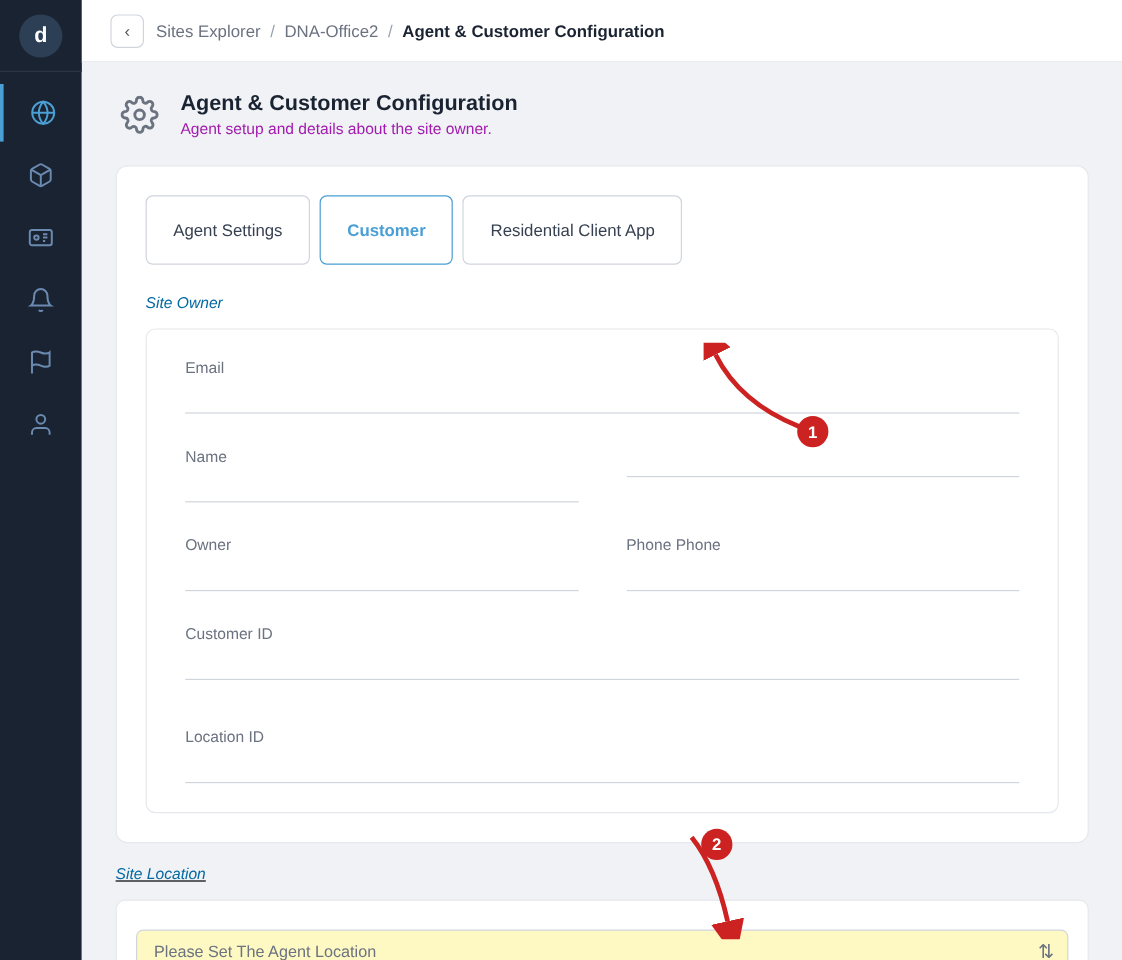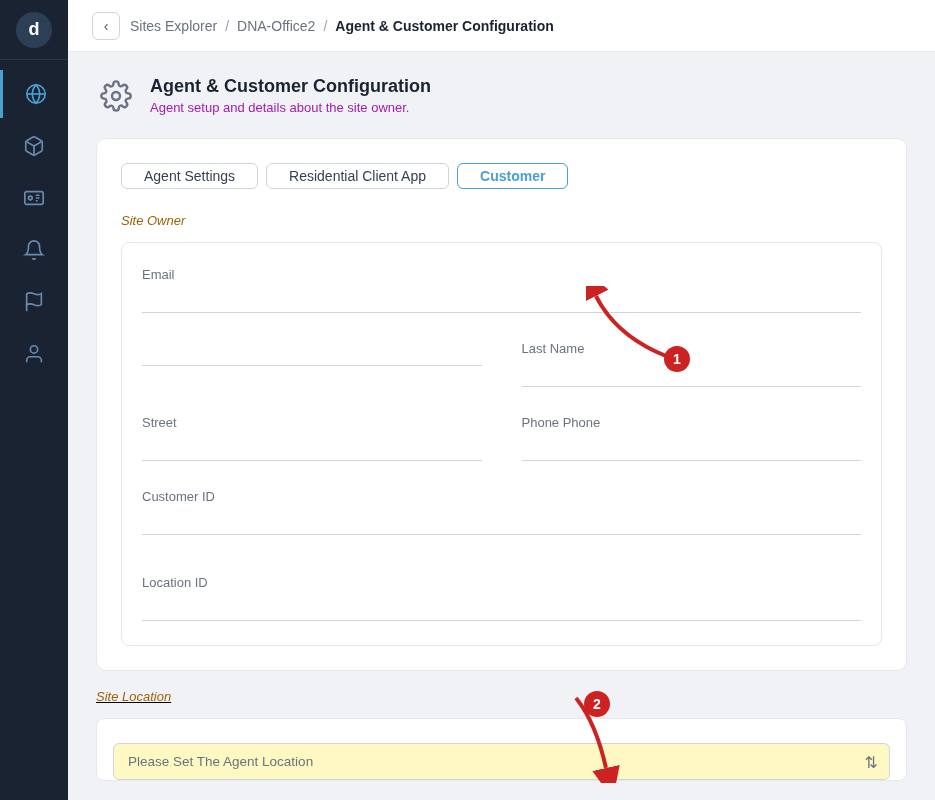--- a/index.html
+++ b/index.html
@@ -145,50 +145,50 @@
       margin-bottom: 18px;
     }
 
     
     .tab-bar {
       display: flex;
       gap: 8px;
       margin-bottom: 24px;
     }
     .tab-btn {
-      padding: 4px 22px;
+      padding: 20px 22px;
       border: 1px solid #d0d5dd;
       border-radius: 6px;
       background: #fff;
       color: #374151;
       font-size: 14px;
       cursor: pointer;
       font-weight: 500;
       transition: all 0.15s;
     }
     .tab-btn.active {
       border-color: #4a9fd4;
       color: #4a9fd4;
       font-weight: 600;
     }
 
     
     .section-label {
       font-size: 13px;
       font-style: italic;
-      color: #a16207;
+      color: #0369a1;
       margin-bottom: 14px;
     }
 
     
     .form-section {
       background: #fff;
       border-radius: 8px;
       border: 1px solid #e5e8ec;
-      padding: 24px 20px 20px;
+      padding: 24px 32px 20px;
       margin-bottom: 0;
     }
     .form-row {
       display: flex;
       gap: 40px;
       margin-bottom: 28px;
     }
     .form-row.single .form-field {
       width: 100%;
     }
@@ -335,48 +335,48 @@
         <p>Agent setup and details about the site owner.</p>
       </div>
     </div>
 
     <div class="content-wrapper" style="position:relative;">
 
       <div class="card">
 
         <div class="tab-bar">
           <button class="tab-btn">Agent Settings</button>
+          <button class="tab-btn active">Customer</button>
           <button class="tab-btn">Residential Client App</button>
-          <button class="tab-btn active">Customer</button>
         </div>
 
         <div>
           <div class="section-label">Site Owner</div>
           <div class="form-section">
 
             <div class="form-row single">
               <div class="form-field">
                 <label>Email</label>
                 <input type="email" value="" style="">
               </div>
             </div>
 
             <div class="form-row">
               <div class="form-field">
+                <label>Name</label>
                 <input type="text" value="" style="">
               </div>
               <div class="form-field">
-                <label>Last Name</label>
                 <input type="text" value="" style="">
               </div>
             </div>
 
             <div class="form-row">
               <div class="form-field">
-                <label>Street</label>
+                <label>Owner</label>
                 <input type="tel" value="" style="">
               </div>
               <div class="form-field">
                 <label>Phone Phone</label>
                 <input type="tel" value="" style="">
               </div>
             </div>
 
             <div class="form-row" style="margin-bottom:4px;flex-direction:column;">
               <div class="form-field">

